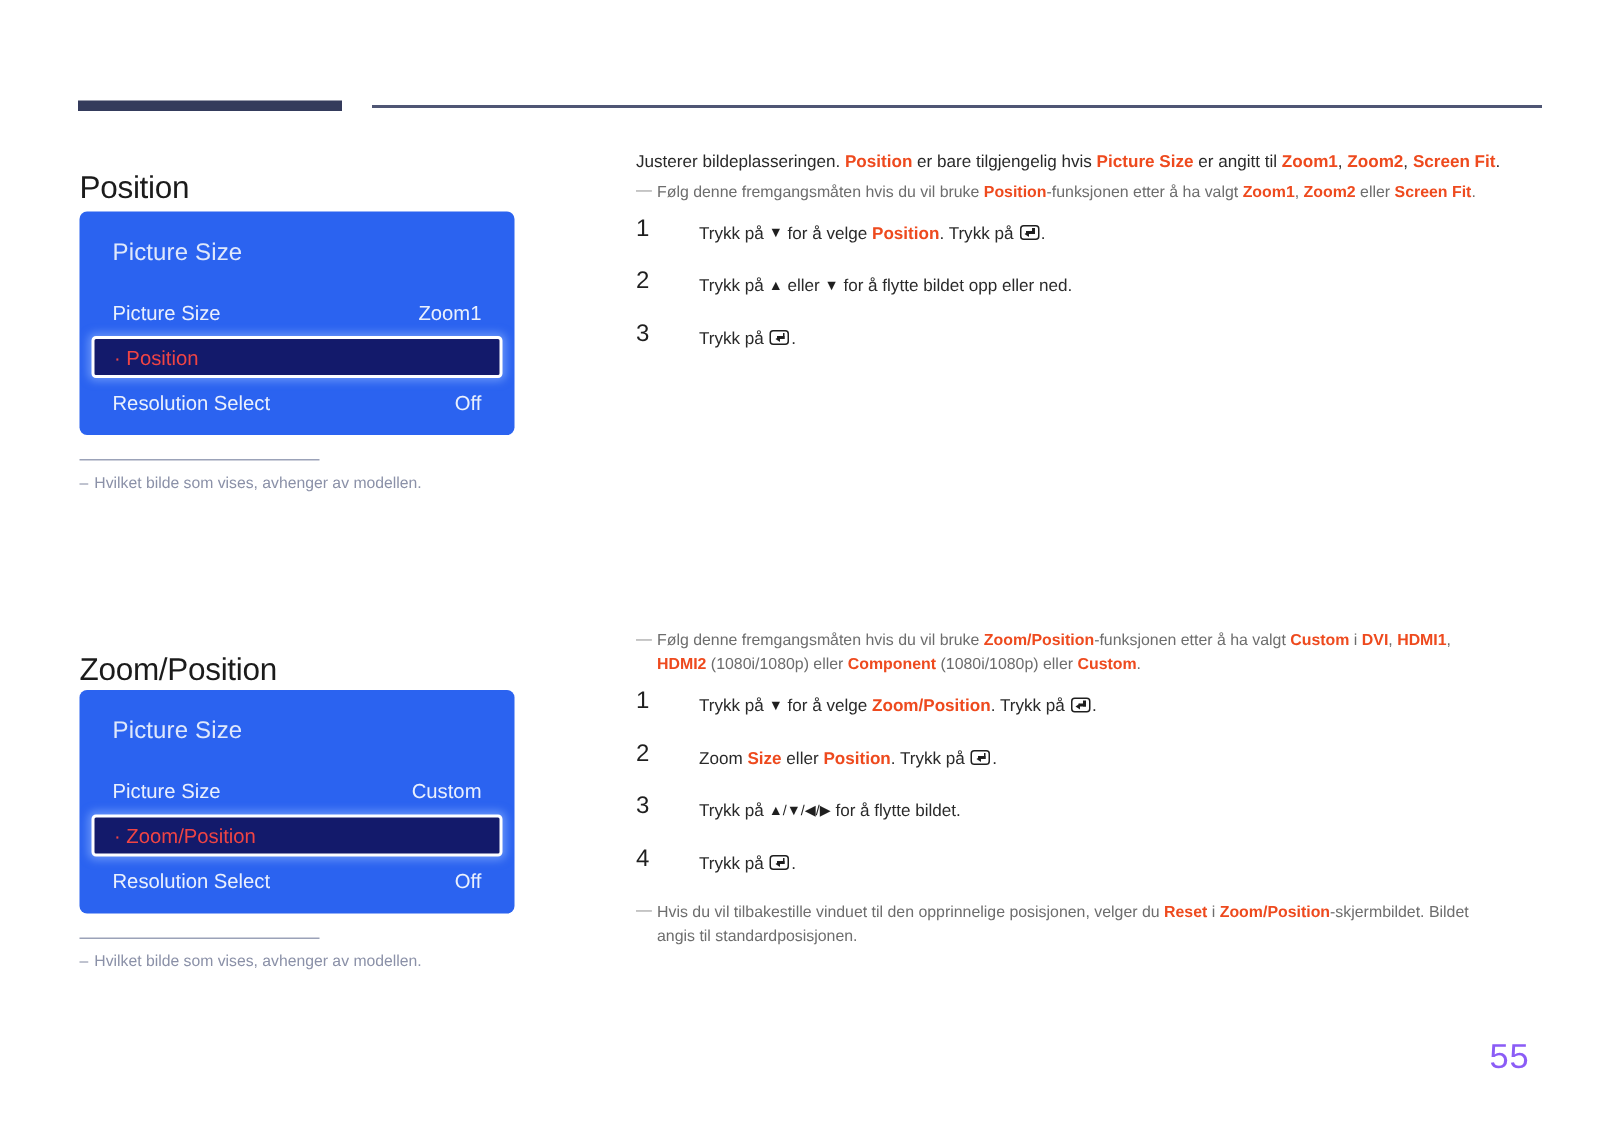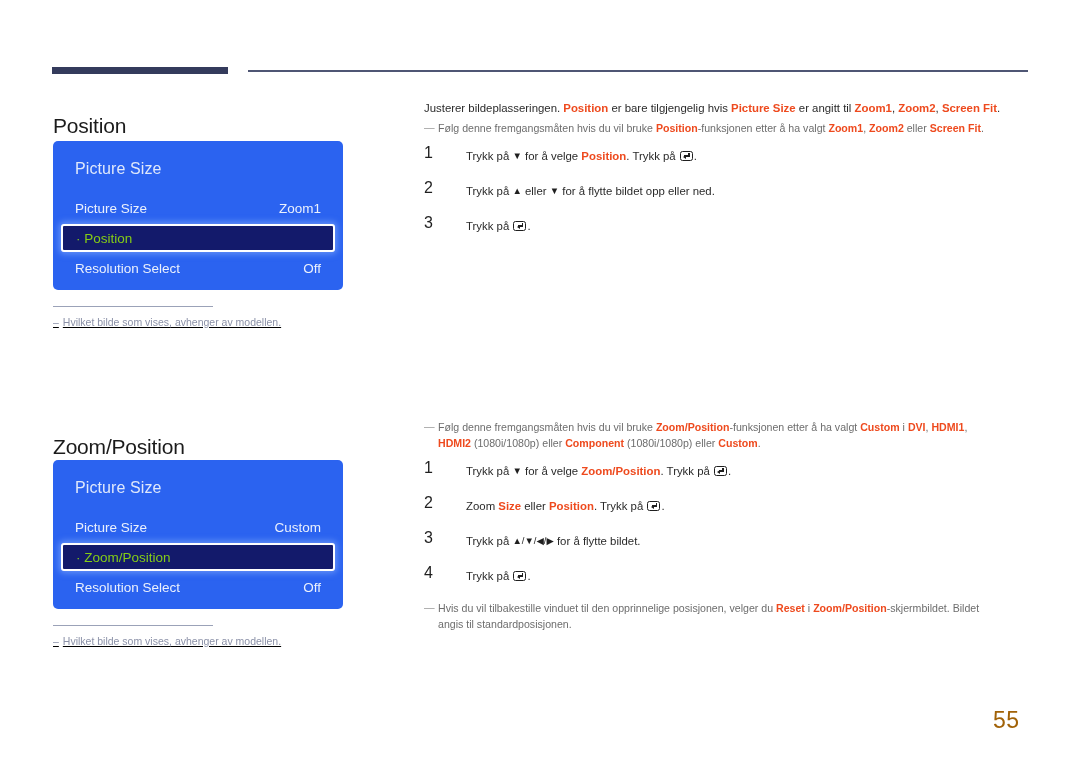--- a/index.html
+++ b/index.html
@@ -56,24 +56,24 @@
   .osd-row .value { white-space: nowrap; }
 
   .osd-row.selected {
     margin: 1px 8px; padding: 0 13px;
     height: 28px;
     background: #131a6b;
     border: 2px solid #ffffff;
     border-radius: 3px;
     box-shadow: 0 0 6px 2px rgba(150,185,255,0.55);
   }
-  .osd-row.selected .label { color: #84cc16; }
-
-  
-  .caption-wrap { position: absolute; left: 53px; width: 290px; text-decoration: underline; }
+  .osd-row.selected .label { color: #ef4444; }
+
+  
+  .caption-wrap { position: absolute; left: 53px; width: 290px; }
   #caption-1 { top: 306px; }
   #caption-2 { top: 625px; }
   .caption-rule {
     width: 160px; height: 1px; background: #9ba2b8; margin-bottom: 8px;
   }
   .caption-text {
     font-size: 10.5px; color: #8b91a8; line-height: 1.4;
     white-space: nowrap;
   }
   .caption-text .dash { margin-right: 4px; }
@@ -131,22 +131,22 @@
     border-right: 3.4px solid #1f1f1f;
   }
   .key .bar {
     position: absolute; right: 2px; bottom: 2.9px;
     width: 5.5px; height: 1.6px; background: #1f1f1f;
   }
   .arw { font-size: 9.5px; color: #1f1f1f; vertical-align: 1px; }
 
   
   .pageno {
-    position: absolute; left: 993px; top: 707px;
-    font-size: 23px; color: #a16207; letter-spacing: 0.5px;
+    position: absolute; left: 993px; top: 691px;
+    font-size: 23px; color: #8b5cf6; letter-spacing: 0.5px;
   }
 </style>
 </head>
 <body>
 
 <div class="page">
 
   <div class="rule-thick"></div>
   <div class="rule-thin"></div>
 

